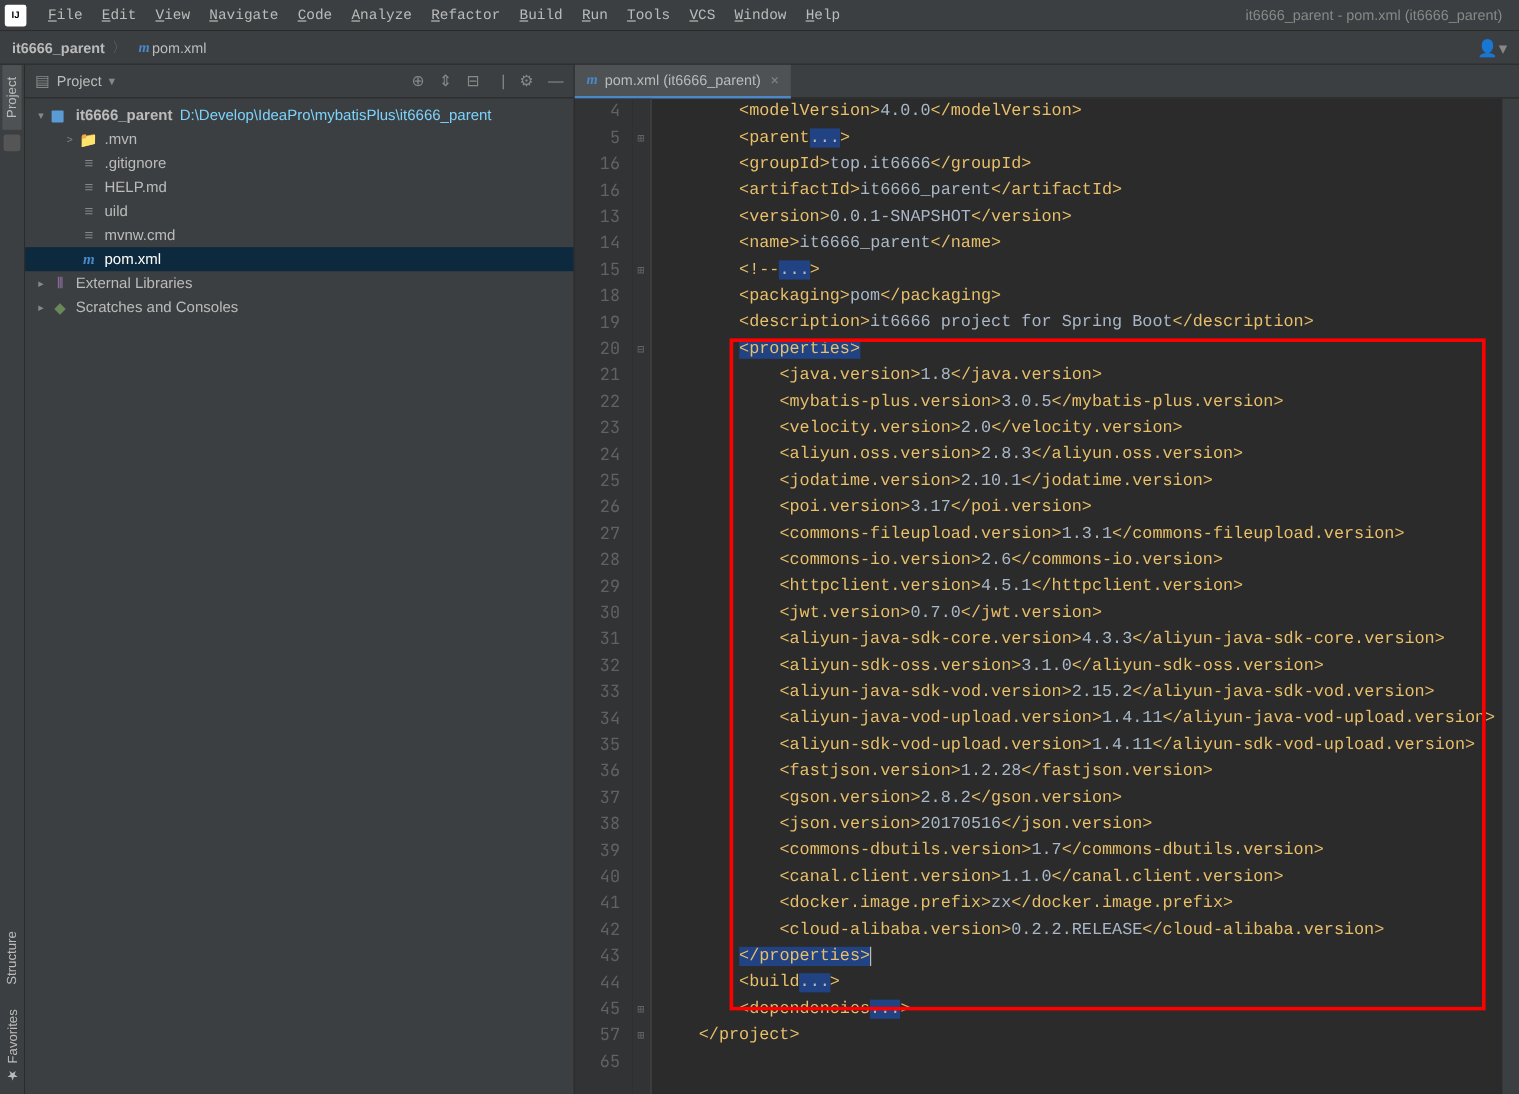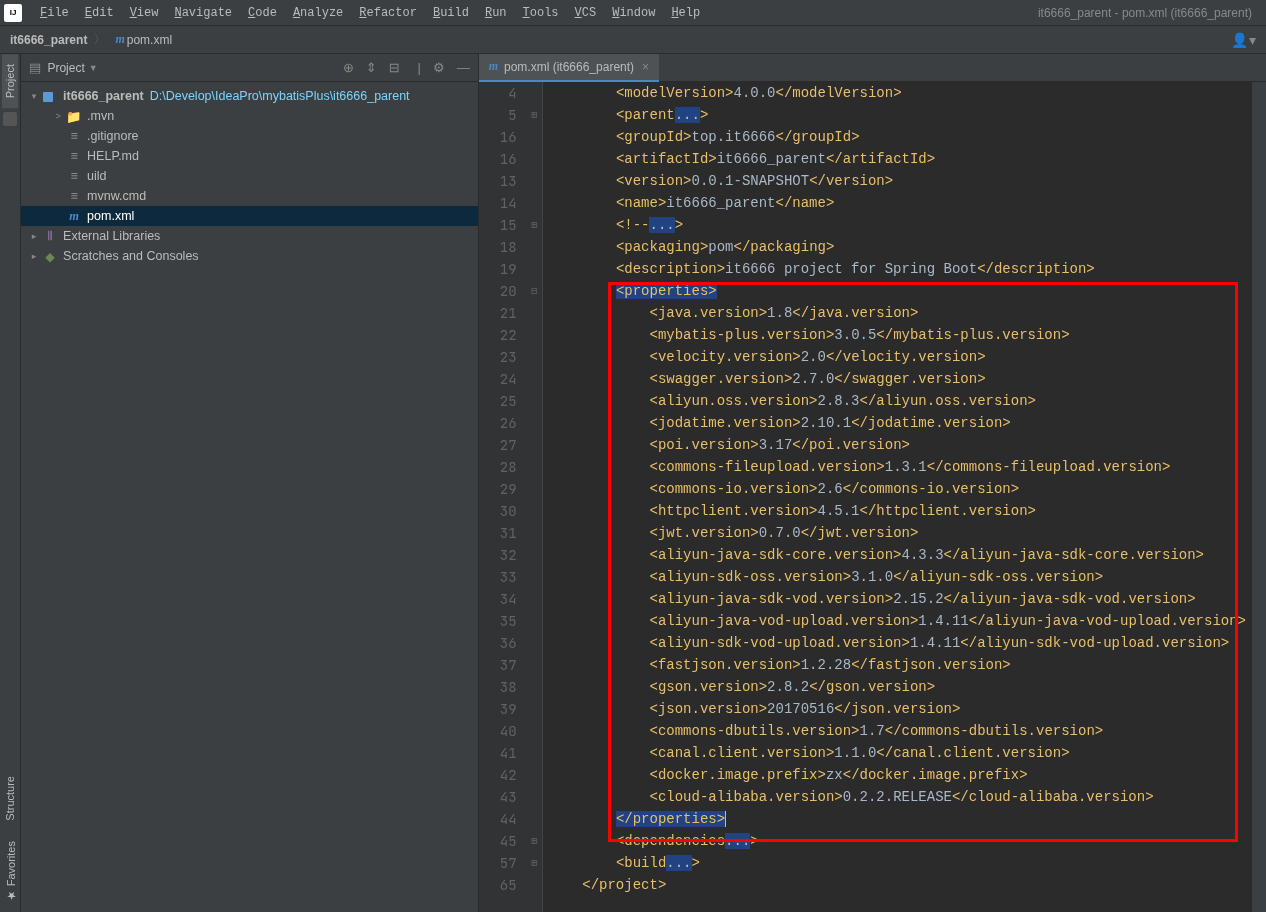--- a/index.html
+++ b/index.html
@@ -262,42 +262,41 @@
           <div class="code-line">        <span class="tag">&lt;artifactId&gt;</span><span class="text">it6666_parent</span><span class="tag">&lt;/artifactId&gt;</span></div>
           <div class="code-line">        <span class="tag">&lt;version&gt;</span><span class="text">0.0.1-SNAPSHOT</span><span class="tag">&lt;/version&gt;</span></div>
           <div class="code-line">        <span class="tag">&lt;name&gt;</span><span class="text">it6666_parent</span><span class="tag">&lt;/name&gt;</span></div>
           <div class="code-line">        <span class="tag">&lt;!--</span><span class="hl">...</span><span class="tag">&gt;</span></div>
           <div class="code-line">        <span class="tag">&lt;packaging&gt;</span><span class="text">pom</span><span class="tag">&lt;/packaging&gt;</span></div>
           <div class="code-line">        <span class="tag">&lt;description&gt;</span><span class="text">it6666 project for Spring Boot</span><span class="tag">&lt;/description&gt;</span></div>
           <div class="code-line">        <span class="tag hl">&lt;properties&gt;</span></div>
           <div class="code-line">            <span class="tag">&lt;java.version&gt;</span><span class="text">1.8</span><span class="tag">&lt;/java.version&gt;</span></div>
           <div class="code-line">            <span class="tag">&lt;mybatis-plus.version&gt;</span><span class="text">3.0.5</span><span class="tag">&lt;/mybatis-plus.version&gt;</span></div>
           <div class="code-line">            <span class="tag">&lt;velocity.version&gt;</span><span class="text">2.0</span><span class="tag">&lt;/velocity.version&gt;</span></div>
-          <div class="code-line">            <span class="tag">&lt;swagger.version&gt;</span><span class="text">2.7.0</span><span class="tag">&lt;/swagger.version&gt;</span></div>
           <div class="code-line">            <span class="tag">&lt;aliyun.oss.version&gt;</span><span class="text">2.8.3</span><span class="tag">&lt;/aliyun.oss.version&gt;</span></div>
           <div class="code-line">            <span class="tag">&lt;jodatime.version&gt;</span><span class="text">2.10.1</span><span class="tag">&lt;/jodatime.version&gt;</span></div>
           <div class="code-line">            <span class="tag">&lt;poi.version&gt;</span><span class="text">3.17</span><span class="tag">&lt;/poi.version&gt;</span></div>
           <div class="code-line">            <span class="tag">&lt;commons-fileupload.version&gt;</span><span class="text">1.3.1</span><span class="tag">&lt;/commons-fileupload.version&gt;</span></div>
           <div class="code-line">            <span class="tag">&lt;commons-io.version&gt;</span><span class="text">2.6</span><span class="tag">&lt;/commons-io.version&gt;</span></div>
           <div class="code-line">            <span class="tag">&lt;httpclient.version&gt;</span><span class="text">4.5.1</span><span class="tag">&lt;/httpclient.version&gt;</span></div>
           <div class="code-line">            <span class="tag">&lt;jwt.version&gt;</span><span class="text">0.7.0</span><span class="tag">&lt;/jwt.version&gt;</span></div>
           <div class="code-line">            <span class="tag">&lt;aliyun-java-sdk-core.version&gt;</span><span class="text">4.3.3</span><span class="tag">&lt;/aliyun-java-sdk-core.version&gt;</span></div>
           <div class="code-line">            <span class="tag">&lt;aliyun-sdk-oss.version&gt;</span><span class="text">3.1.0</span><span class="tag">&lt;/aliyun-sdk-oss.version&gt;</span></div>
           <div class="code-line">            <span class="tag">&lt;aliyun-java-sdk-vod.version&gt;</span><span class="text">2.15.2</span><span class="tag">&lt;/aliyun-java-sdk-vod.version&gt;</span></div>
           <div class="code-line">            <span class="tag">&lt;aliyun-java-vod-upload.version&gt;</span><span class="text">1.4.11</span><span class="tag">&lt;/aliyun-java-vod-upload.version&gt;</span></div>
           <div class="code-line">            <span class="tag">&lt;aliyun-sdk-vod-upload.version&gt;</span><span class="text">1.4.11</span><span class="tag">&lt;/aliyun-sdk-vod-upload.version&gt;</span></div>
           <div class="code-line">            <span class="tag">&lt;fastjson.version&gt;</span><span class="text">1.2.28</span><span class="tag">&lt;/fastjson.version&gt;</span></div>
           <div class="code-line">            <span class="tag">&lt;gson.version&gt;</span><span class="text">2.8.2</span><span class="tag">&lt;/gson.version&gt;</span></div>
           <div class="code-line">            <span class="tag">&lt;json.version&gt;</span><span class="text">20170516</span><span class="tag">&lt;/json.version&gt;</span></div>
           <div class="code-line">            <span class="tag">&lt;commons-dbutils.version&gt;</span><span class="text">1.7</span><span class="tag">&lt;/commons-dbutils.version&gt;</span></div>
           <div class="code-line">            <span class="tag">&lt;canal.client.version&gt;</span><span class="text">1.1.0</span><span class="tag">&lt;/canal.client.version&gt;</span></div>
           <div class="code-line">            <span class="tag">&lt;docker.image.prefix&gt;</span><span class="text">zx</span><span class="tag">&lt;/docker.image.prefix&gt;</span></div>
           <div class="code-line">            <span class="tag">&lt;cloud-alibaba.version&gt;</span><span class="text">0.2.2.RELEASE</span><span class="tag">&lt;/cloud-alibaba.version&gt;</span></div>
           <div class="code-line">        <span class="tag hl">&lt;/properties&gt;</span><span style="border-left:1px solid #bbb"></span></div>
+          <div class="code-line">        <span class="tag">&lt;build</span><span class="hl">...</span><span class="tag">&gt;</span></div>
           <div class="code-line">        <span class="tag">&lt;dependencies</span><span class="hl">...</span><span class="tag">&gt;</span></div>
-          <div class="code-line">        <span class="tag">&lt;build</span><span class="hl">...</span><span class="tag">&gt;</span></div>
           <div class="code-line">    <span class="tag">&lt;/project&gt;</span></div>
         </div>
       <div class="scrollbar-area">
       </div>
     </div>
   </div>
 </div>
 
 </body></html>

